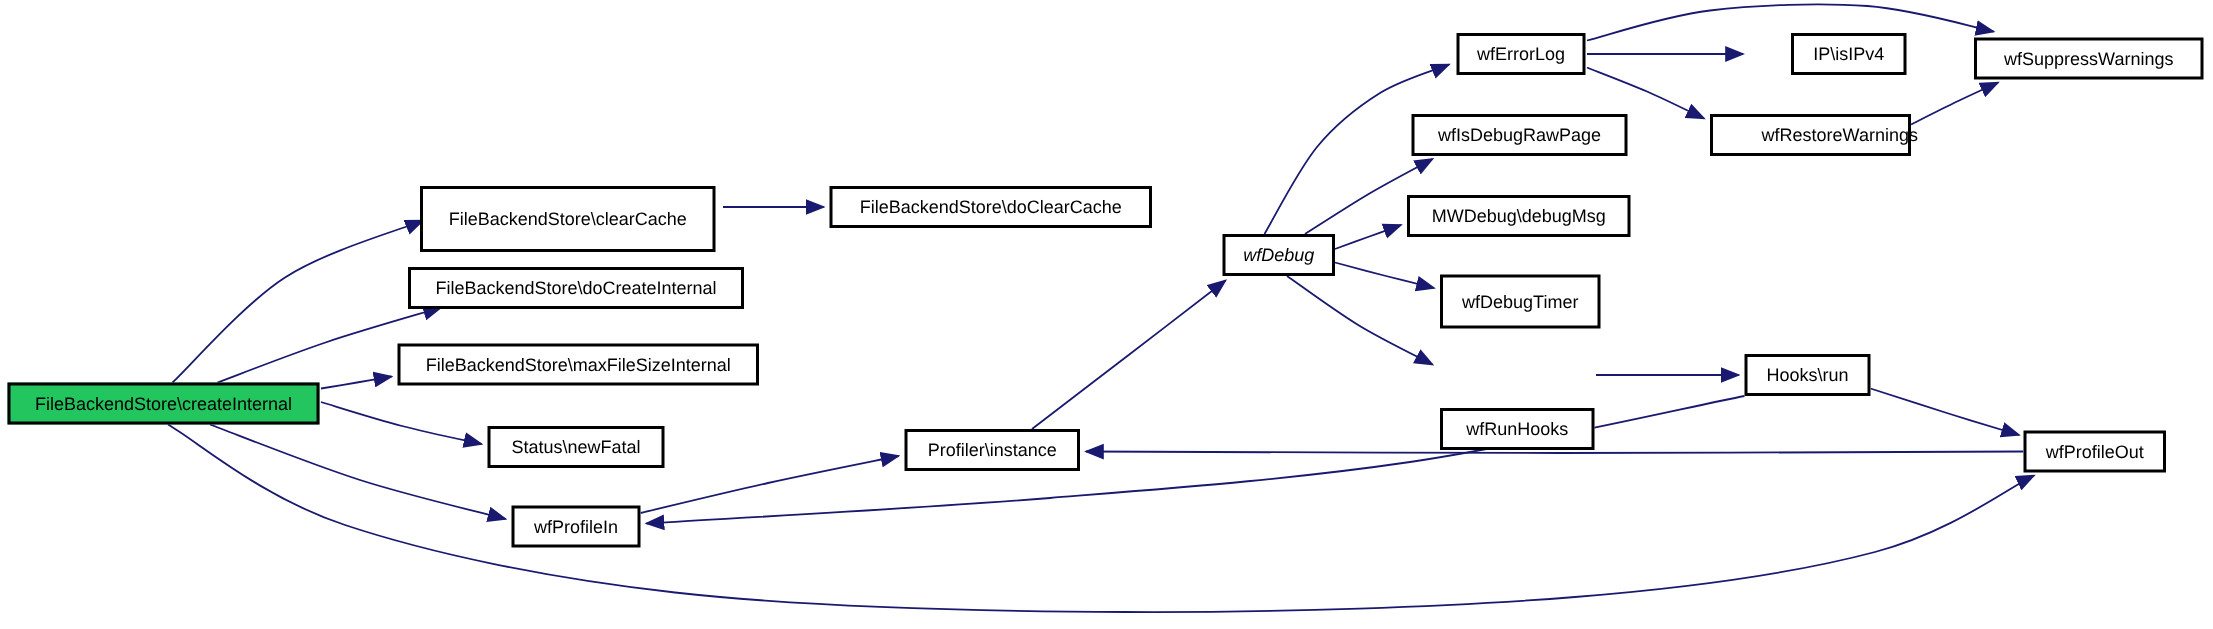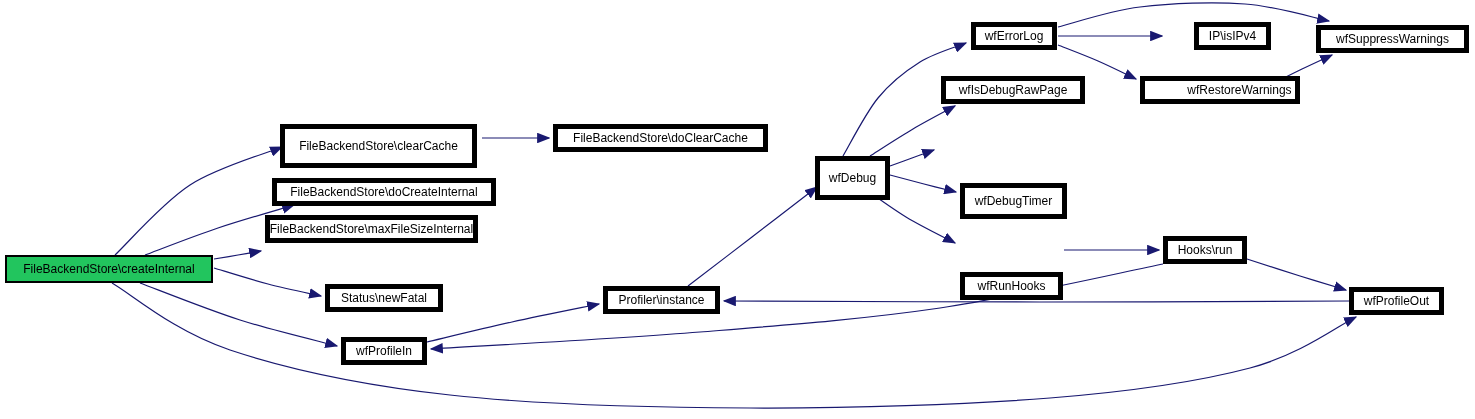--- a/index.html
+++ b/index.html
@@ -11,21 +11,21 @@
     overflow:hidden;
   }
   .edge-layer{
     position:absolute;left:0;top:0;width:1475px;height:419px;
   }
   .node-layer{position:absolute;left:0;top:0;width:1475px;height:419px;}
   .node{
     position:absolute;
     box-sizing:border-box;
     background:#ffffff;
-    border:5px solid #000000;
+    border:2px solid #000000;
     display:flex;align-items:center;justify-content:center;
     font-size:12px;color:#000000;
     white-space:nowrap;
     cursor:pointer;
   }
   .node.highlight{
     background:#22c55e;
     border-width:2px;
   }
 </style>
@@ -70,54 +70,57 @@
       </div>
       <div class="node" style="left: 280px; top: 124px; width: 197px; height: 44px;">
         <span>FileBackendStore\clearCache</span>
       </div>
       <div class="node" style="left: 553px; top: 124px; width: 215px; height: 28px;">
         <span>FileBackendStore\doClearCache</span>
       </div>
       <div class="node" style="left: 272px; top: 178px; width: 224px; height: 28px;">
         <span>FileBackendStore\doCreateInternal</span>
       </div>
-      <div class="node" style="left: 265px; top: 215px; width: 213px; height: 28px;">
+      <div class="node" style="left: 265px; top: 229px; width: 241px; height: 28px;">
         <span>FileBackendStore\maxFileSizeInternal</span>
       </div>
       <div class="node" style="left: 325px; top: 284px; width: 118px; height: 28px;">
         <span>Status\newFatal</span>
       </div>
       <div class="node" style="left: 341px; top: 337px; width: 86px; height: 28px;">
         <span>wfProfileIn</span>
       </div>
       <div class="node" style="left: 603px; top: 286px; width: 117px; height: 28px;">
         <span>Profiler\instance</span>
       </div>
-      <div class="node" style="left: 815px; top: 156px; width: 75px; height: 44px;">
+      <div class="node" style="left: 815px; top: 156px; width: 75px; height: 28px; font-style: italic;">
         <span>wfDebug</span>
       </div>
       <div class="node" style="left: 971px; top: 22px; width: 86px; height: 28px;">
         <span>wfErrorLog</span>
       </div>
       <div class="node" style="left: 941px; top: 76px; width: 144px; height: 28px;">
         <span>wfIsDebugRawPage</span>
+      </div>
+      <div class="node" style="left: 938px; top: 130px; width: 149px; height: 28px;">
+        <span>MWDebug\debugMsg</span>
       </div>
       <div class="node" style="left: 960px; top: 183px; width: 107px; height: 36px;">
         <span>wfDebugTimer</span>
       </div>
       <div class="node" style="left: 960px; top: 236px; width: 103px; height: 28px; margin-top: 36px;">
         <span>wfRunHooks</span>
       </div>
       <div class="node" style="left: 1194px; top: 22px; width: 77px; height: 28px;">
         <span>IP\isIPv4</span>
       </div>
       <div class="node" style="left: 1316px; top: 25px; width: 153px; height: 28px;">
         <span>wfSuppressWarnings</span>
       </div>
-      <div class="node" style="left: 1140px; top: 76px; width: 160px; height: 28px; padding-left: 39px;">
+      <div class="node" style="left: 1140px; top: 76px; width: 134px; height: 28px; padding-left: 39px;">
         <span>wfRestoreWarnings</span>
       </div>
       <div class="node" style="left: 1163px; top: 236px; width: 84px; height: 28px;">
         <span>Hooks\run</span>
       </div>
       <div class="node" style="left: 1349px; top: 287px; width: 95px; height: 28px;">
         <span>wfProfileOut</span>
       </div>
     </div>
 </div>

